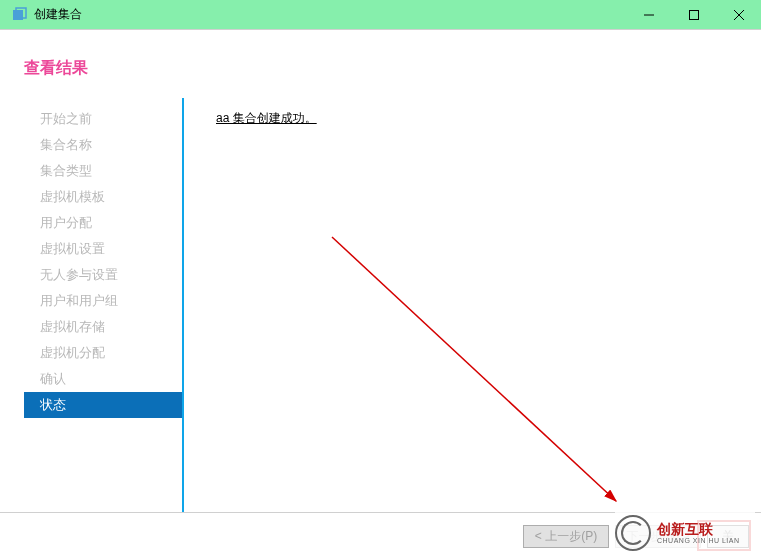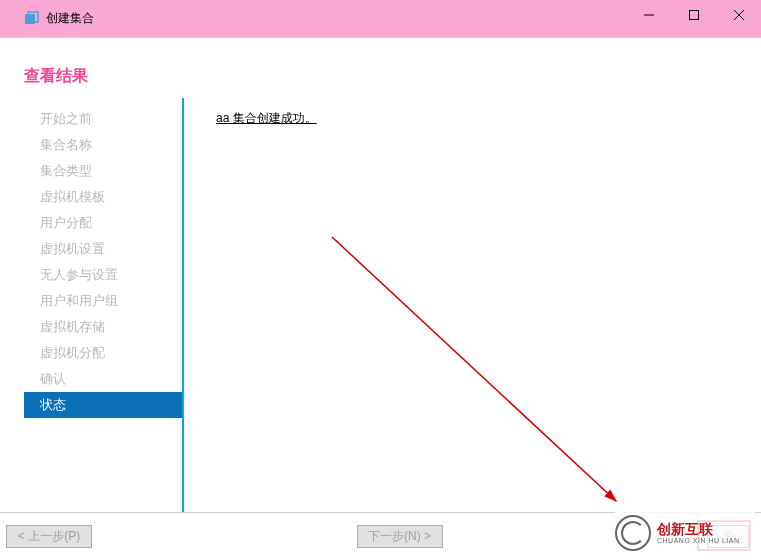--- a/index.html
+++ b/index.html
@@ -6,26 +6,26 @@
     body {
       font-family: "Microsoft YaHei", "Segoe UI", Arial, sans-serif;
       font-size: 12px;
       background: #fff;
       width: 761px;
       height: 560px;
       overflow: hidden;
       position: relative;
     }
     .titlebar {
-      height: 38px;
+      height: 30px;
       border-bottom: 1px solid #d0d0d0;
       display: flex;
       align-items: center;
-      padding-left: 24px;
-      background: #f9a8d4;
+      padding-left: 12px;
+      background: #86efac;
     }
     .titlebar-icon {
       width: 16px;
       height: 16px;
       margin-right: 6px;
     }
     .titlebar-title {
       font-size: 12px;
       color: #000;
       flex: 1;
@@ -82,21 +82,21 @@
     }
     .footer {
       position: absolute;
       bottom: 0;
       left: 0;
       right: 0;
       height: 48px;
       border-top: 1px solid #d0d0d0;
       display: flex;
       align-items: center;
-      justify-content: space-between;
+      justify-content: flex-end;
       padding-right: 12px;
       background: #fff;
     }
     .footer-btn {
       min-width: 86px;
       height: 23px;
       border: 1px solid #adadad;
       background: #e1e1e1;
       font-size: 12px;
       margin-left: 6px;

